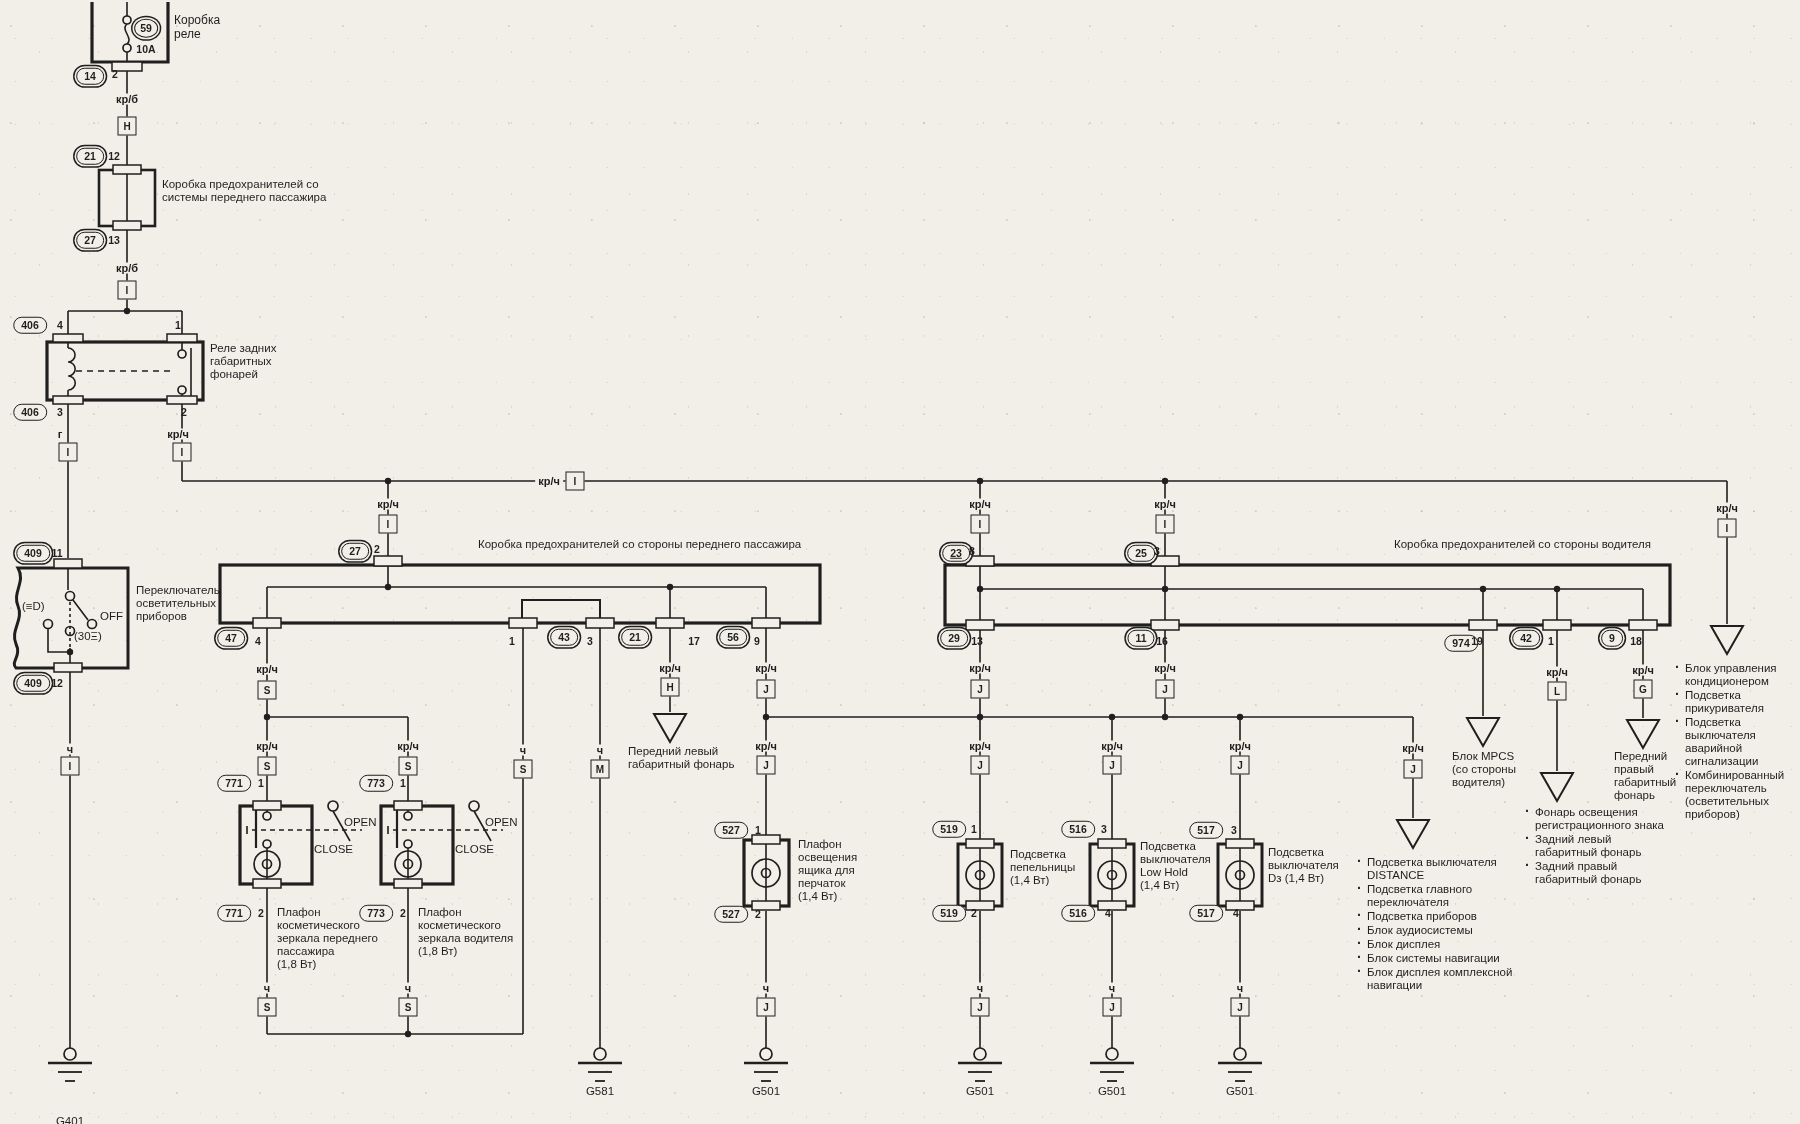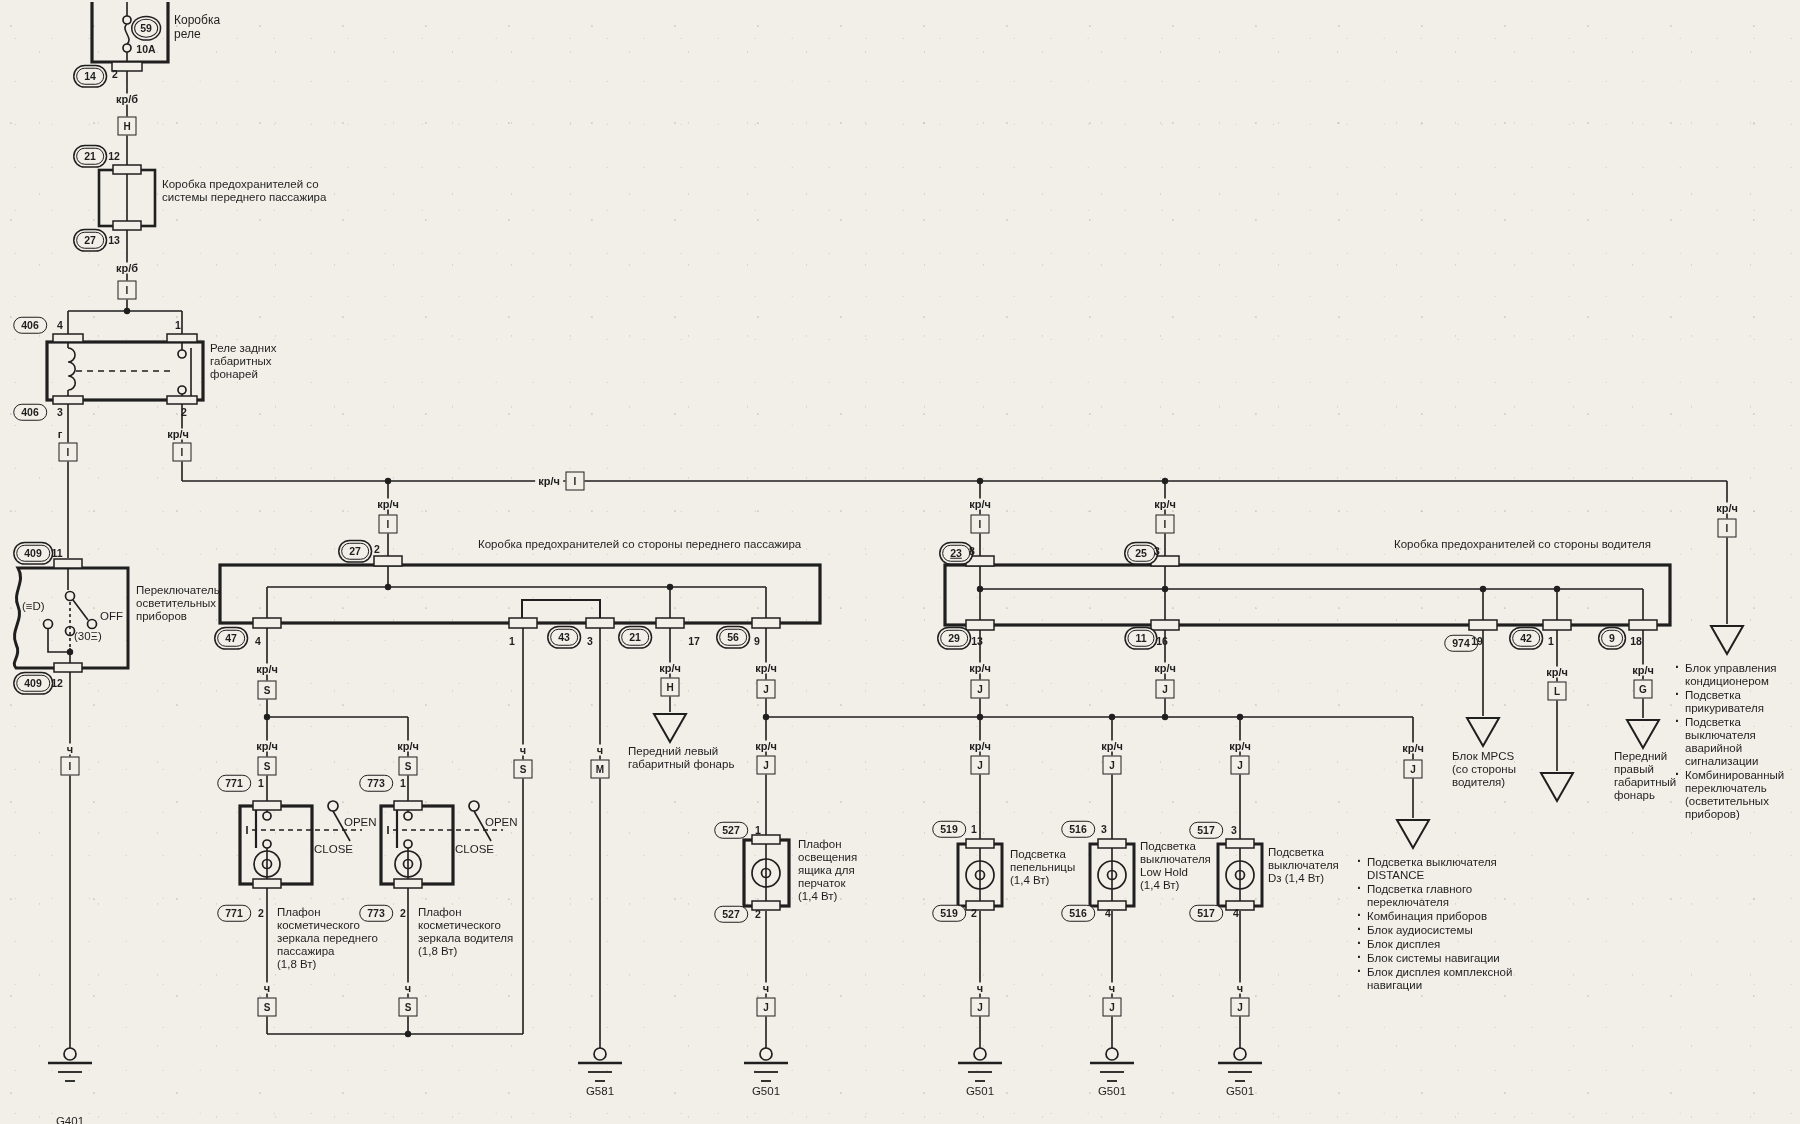--- a/index.html
+++ b/index.html
@@ -379,25 +379,30 @@
     <div class="tlabel" style="left: 1452px; top: 750px;">Блок MPCS
 (со стороны
 водителя)</div>
     <div class="tlabel" style="left: 1614px; top: 750px;">Передний
 правый
 габаритный
 фонарь</div>
     <div class="blist" style="left: 1356px; top: 856px; width: 190px;">
       <div class="bitem">Подсветка выключателя DISTANCE</div>
       <div class="bitem">Подсветка главного переключателя</div>
-      <div class="bitem">Комбинация приборов</div>
+      <div class="bitem">Подсветка приборов</div>
       <div class="bitem">Блок аудиосистемы</div>
       <div class="bitem">Блок дисплея</div>
       <div class="bitem">Блок системы навигации</div>
       <div class="bitem">Блок дисплея комплексной навигации</div>
+    </div>
+    <div class="blist" style="left: 1524px; top: 806px; width: 150px;">
+      <div class="bitem">Фонарь освещения регистрационного знака</div>
+      <div class="bitem">Задний левый габаритный фонарь</div>
+      <div class="bitem">Задний правый габаритный фонарь</div>
     </div>
     <div class="blist" style="left: 1674px; top: 662px; width: 140px;">
       <div class="bitem">Блок управления кондиционером</div>
       <div class="bitem">Подсветка прикуривателя</div>
       <div class="bitem">Подсветка выключателя аварийной сигнализации</div>
       <div class="bitem">Комбинированный переключатель (осветительных приборов)</div>
     </div>
     <div class="gnd" style="left: 70px; top: 1116px;">G401</div>
     <div class="gnd" style="left: 600px; top: 1086px;">G581</div>
     <div class="gnd" style="left: 766px; top: 1086px;">G501</div>

